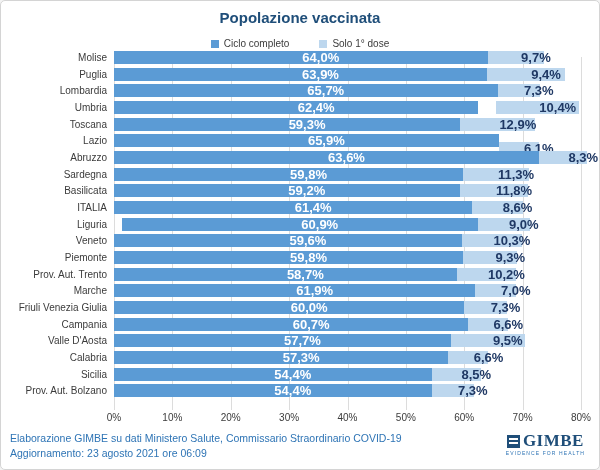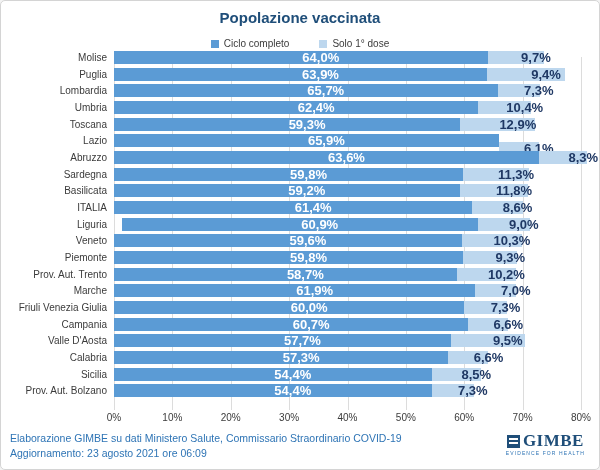--- a/index.html
+++ b/index.html
@@ -131,21 +131,21 @@
             <span>7,3%</span>
           </div>
         </div>
       </div>
       <div class="row">
         <div class="rlabel">Umbria</div>
         <div class="bar">
           <div class="seg s0" style="width: 364.26px;">
             <span>62,4%</span>
           </div>
-          <div class="seg s1" style="width: 53px;">
+          <div class="seg s1" style="width: 83px; margin-left: 18px;">
             <span>10,4%</span>
           </div>
         </div>
       </div>
       <div class="row">
         <div class="rlabel">Toscana</div>
         <div class="bar">
           <div class="seg s0" style="width: 346.164px;">
             <span>59,3%</span>
           </div>

